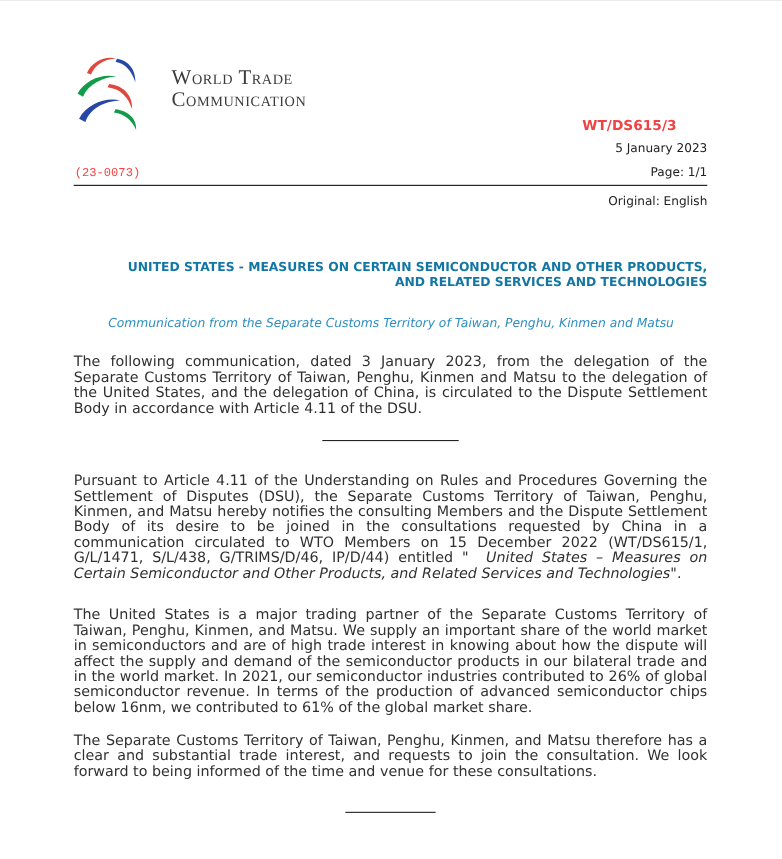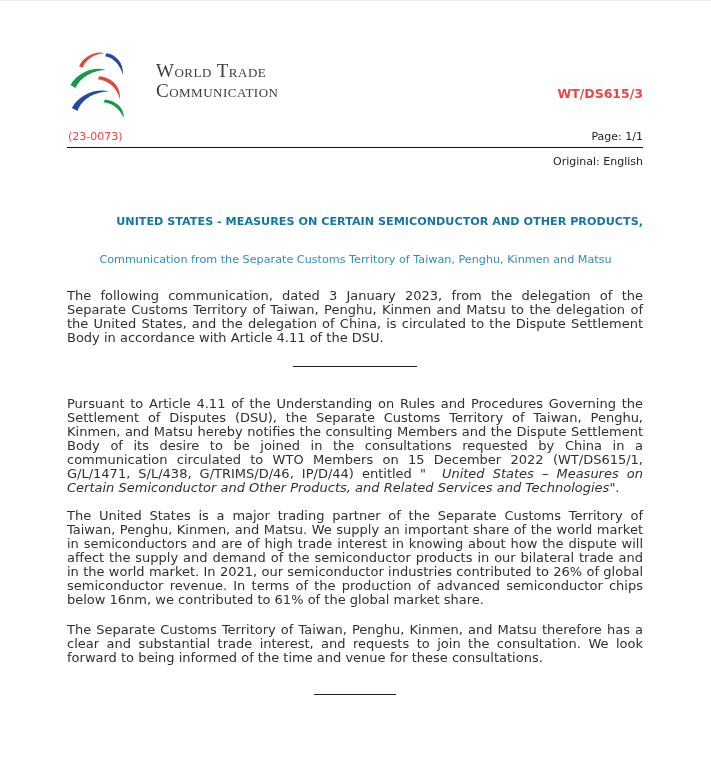--- a/index.html
+++ b/index.html
@@ -17,43 +17,43 @@
     width:711px;height:781px;
     font-family:"DejaVu Sans","Liberation Sans",sans-serif;
     color:var(--body-ink);
     border-top:1px solid #ececec;
     overflow:hidden;
   }
   .page{width:711px;height:781px;background:#fff;}
 
   
   .header-top{
-    display:flex;justify-content:space-between;align-items:center;
-    padding:48px 68px 0 67px;
+    display:flex;justify-content:space-between;align-items:flex-end;
+    padding:48px 96px 0 67px;
   }
   .logo-block{display:flex;align-items:flex-start;gap:13px;}
   .logo-mark{width:76px;height:72px;display:block;}
   .logo-text{
     font-family:"Liberation Serif","DejaVu Serif",serif;
     font-variant:small-caps;
     font-size:19px;line-height:20px;letter-spacing:0.5px;
     color:#3c3c3c;margin-top:12px;
   }
   .doc-symbol{
     font-weight:bold;font-size:12.5px;color:#ef4444;margin-top:16px;
   }
   .date-line{
     text-align:right;padding:0 68px;margin-top:7px;
     font-size:11px;color:#222;
   }
   .ref-page-line{
     display:flex;justify-content:space-between;align-items:baseline;
     padding:0 68px;margin-top:9px;font-size:11px;
   }
-  .ref-number{color:var(--ref-red);}
+  .ref-number{color:var(--ref-red);font-family:Liberation Mono, monospace;}
   .page-num{color:#222;}
   .header-rule{
     border:none;border-top:1.6px solid #111;
     margin:4px 68px 0 67px;
   }
   .original-line{
     text-align:right;padding:0 68px;margin-top:7px;
     font-size:11px;color:#222;
   }
 
@@ -63,33 +63,33 @@
     text-align:right;font-weight:bold;font-size:11.2px;line-height:13.5px;
     color:var(--heading-teal);
   }
   .doc-subtitle{
     margin:27px 68px 0;
     text-align:center;font-size:11px;
     color:var(--heading-teal);
   }
   .communication-line{
     margin:24px 68px 0;
-    text-align:center;font-size:11.2px;
+    text-align:center;font-size:11.2px;font-style:italic;
     color:var(--communication-blue);
   }
 
   
   .body-text{padding:0 68px 0 67px;}
   .body-text p{
     font-size:13px;line-height:14px;
     text-align:justify;color:var(--body-ink);
   }
   .p1{margin-top:23px;}
   .p2{margin-top:30px;}
-  .p3{margin-top:14px;}
+  .p3{margin-top:24px;}
   .p4{margin-top:16px;}
   .sep{
     border:none;border-top:1.4px solid #222;
     margin:21px auto 0;
   }
   .sep-1{width:124px;}
   .sep-2{width:82px;margin-top:29px;}
   .it{font-style:italic;margin-left:16px;}
 </style>
 </head>
@@ -115,34 +115,36 @@
           <path d="M50,70 C66,72 77,82 76,96 C71,84 62,76 48,74 Z" fill="var(--logo-green)"></path>
         </svg>
         <div class="logo-text">
           <div>World Trade</div>
           <div>Communication</div>
         </div>
       </div>
       <div class="doc-symbol">WT/DS615/3</div>
     </div>
 
+    <div class="date-line">5 January 2023</div>
 
     <div class="ref-page-line">
       <span class="ref-number">(23-0073)</span>
       <span class="page-num">Page: 1/1</span>
     </div>
 
     <hr class="header-rule">
 
     <div class="original-line">Original: English</div>
   </header>
 
   <main>
     <div class="doc-title">
       <div>UNITED STATES - MEASURES ON CERTAIN SEMICONDUCTOR AND OTHER PRODUCTS,</div>
+      <div>AND RELATED SERVICES AND TECHNOLOGIES</div>
     </div>
 
 
     <div class="communication-line">Communication from the Separate Customs Territory of Taiwan, Penghu, Kinmen and Matsu</div>
 
     <div class="body-text">
       <p class="p1">The following communication, dated 3 January 2023, from the delegation of the Separate Customs Territory of Taiwan, Penghu, Kinmen and Matsu to the delegation of the United States, and the delegation of China, is circulated to the Dispute Settlement Body in accordance with Article 4.11 of the DSU.</p>
 
       <hr class="sep sep-1">
 

